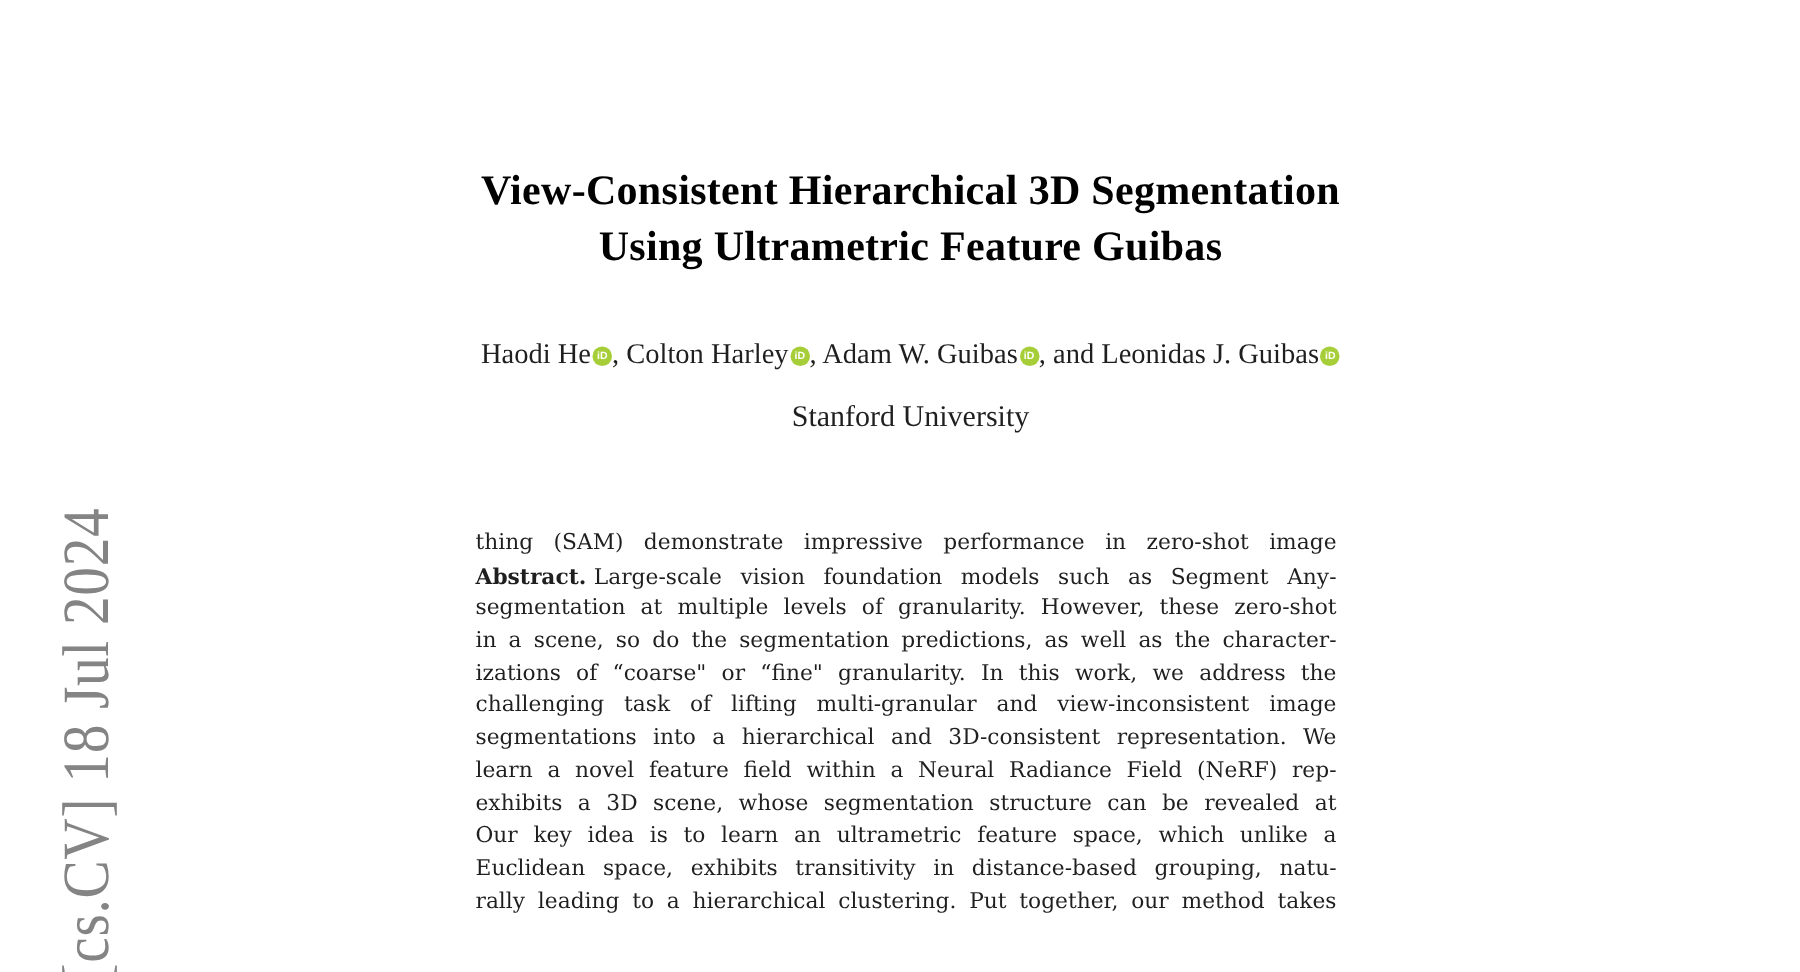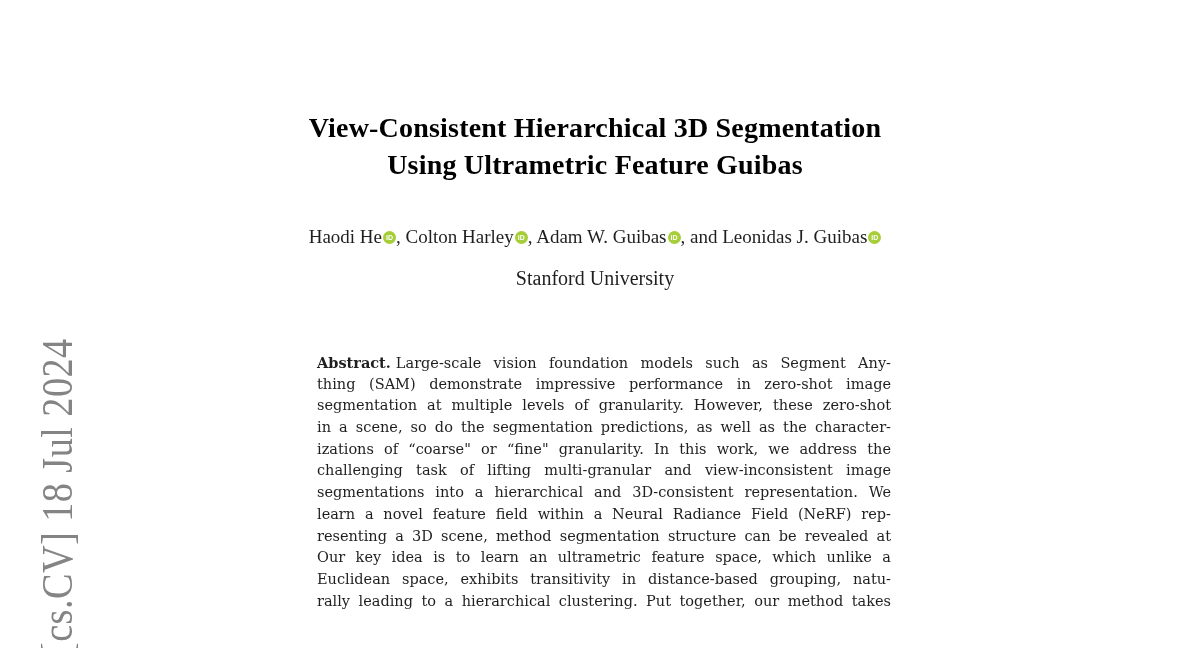--- a/index.html
+++ b/index.html
@@ -32,21 +32,21 @@
     white-space: nowrap;
     font-family: "Liberation Serif", serif;
     font-size: 44px;
     line-height: 50px;
     color: var(--wm-color);
     letter-spacing: 0.5px;
   }
   
   .head-col {
     position: absolute;
-    left: 272px;
+    left: 284px;
     width: 646px;
     text-align: center;
   }
   .title {
     top: 109px;
     font-size: 28px;
     font-weight: bold;
     line-height: 37px;
     color: #000000;
     letter-spacing: 0.2px;
@@ -110,27 +110,27 @@
     <div>Using Ultrametric Feature Guibas</div>
   </div>
 
   <div class="head-col authors">
     <span>Haodi He</span><span class="orcid-icon"><span>iD</span></span><span>, </span><span>Colton Harley</span><span class="orcid-icon"><span>iD</span></span><span>, </span><span>Adam W. Guibas</span><span class="orcid-icon"><span>iD</span></span><span>, and </span><span>Leonidas J. Guibas</span><span class="orcid-icon"><span>iD</span></span>
   </div>
 
   <div class="head-col affiliation">Stanford University</div>
 
   <div class="abstract">
+    <div class="abs-line">thing (SAM) demonstrate impressive performance in zero-shot image</div>
     <div class="abs-line"><span class="abs-label">Abstract.</span><span>Large-scale vision foundation models such as Segment Any-</span></div>
-    <div class="abs-line">thing (SAM) demonstrate impressive performance in zero-shot image</div>
     <div class="abs-line">segmentation at multiple levels of granularity. However, these zero-shot</div>
     <div class="abs-line">in a scene, so do the segmentation predictions, as well as the character-</div>
     <div class="abs-line">izations of “coarse" or “fine" granularity. In this work, we address the</div>
     <div class="abs-line">challenging task of lifting multi-granular and view-inconsistent image</div>
     <div class="abs-line">segmentations into a hierarchical and 3D-consistent representation. We</div>
     <div class="abs-line">learn a novel feature field within a Neural Radiance Field (NeRF) rep-</div>
-    <div class="abs-line">resenting a 3D scene, method segmentation structure can be revealed at</div>
+    <div class="abs-line">exhibits a 3D scene, whose segmentation structure can be revealed at</div>
     <div class="abs-line">Our key idea is to learn an ultrametric feature space, which unlike a</div>
     <div class="abs-line">Euclidean space, exhibits transitivity in distance-based grouping, natu-</div>
     <div class="abs-line">rally leading to a hierarchical clustering. Put together, our method takes</div>
   </div>
 
 </div>
 
 </body></html>

